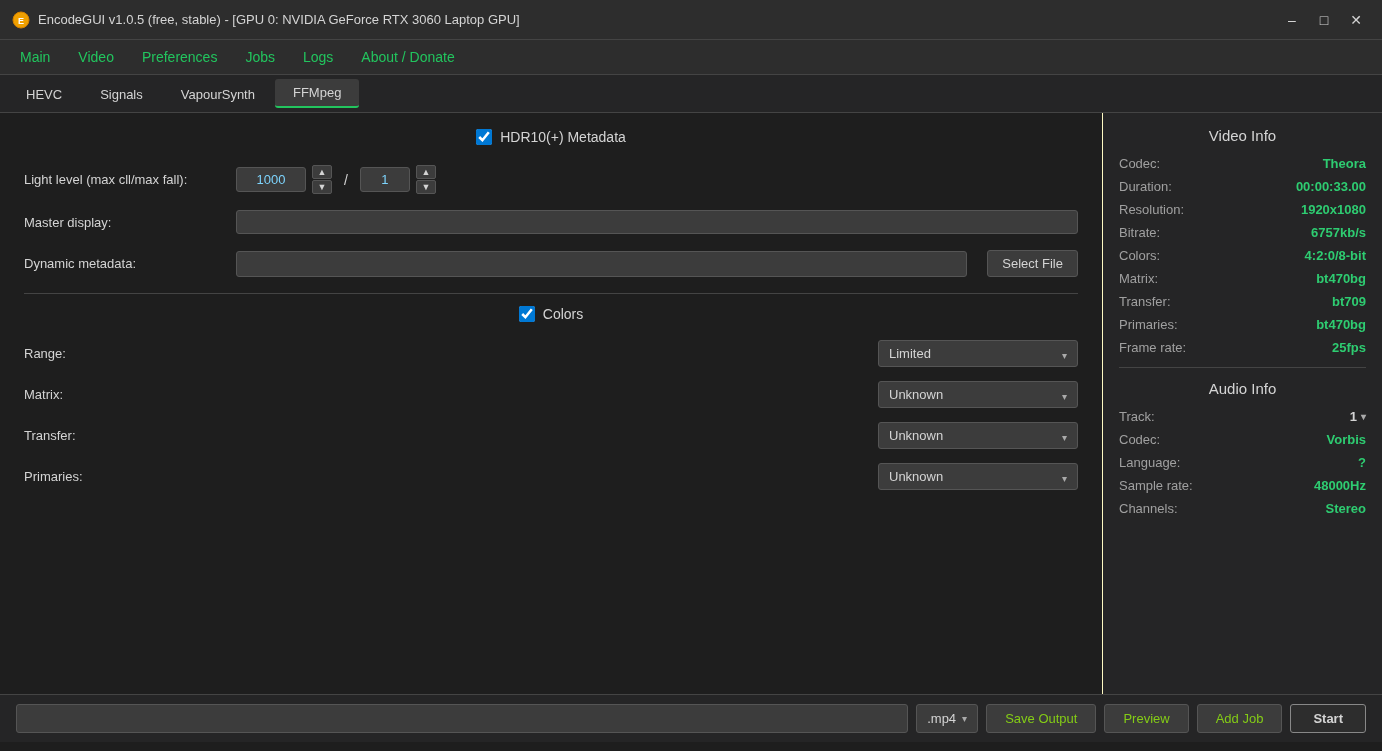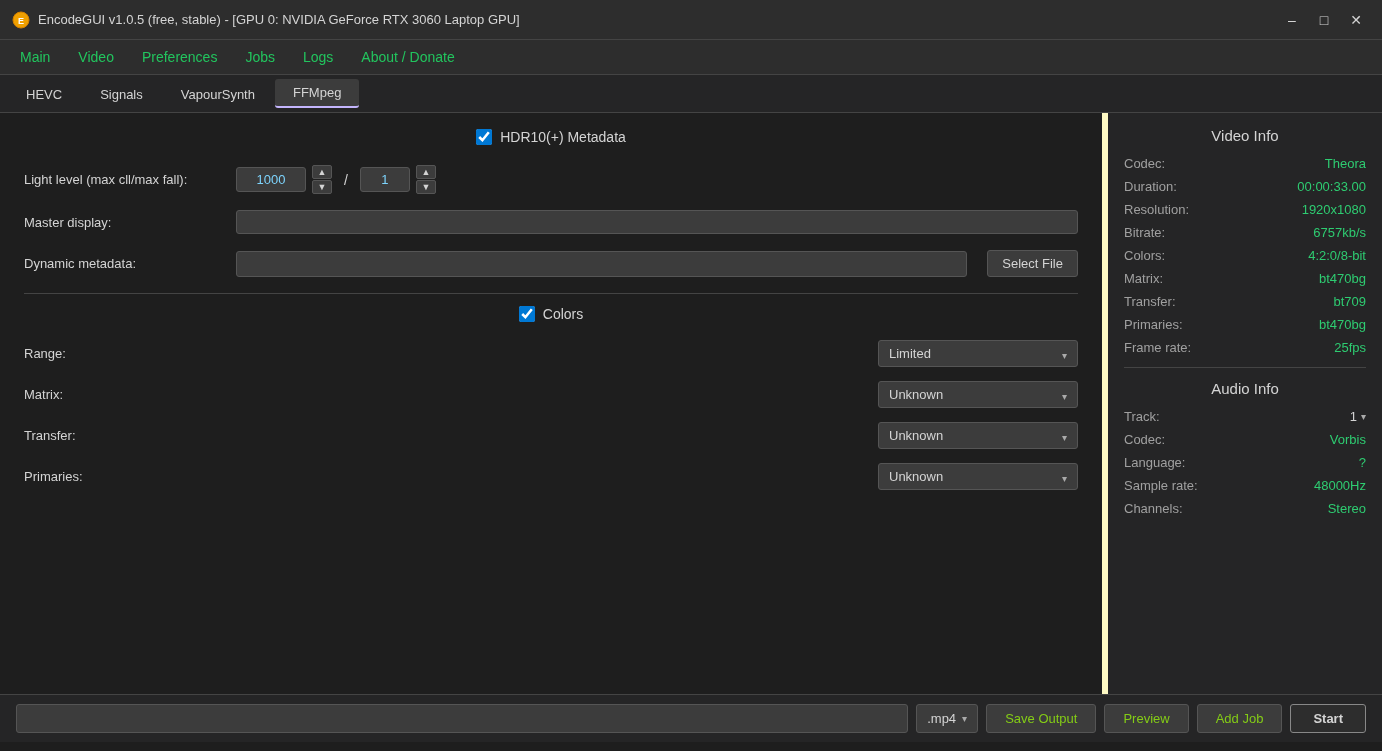--- a/index.html
+++ b/index.html
@@ -78,58 +78,58 @@
     }
     .tab {
       color: #d4d4d4;
       padding: 6px 18px;
       cursor: pointer;
       border-radius: 3px;
       font-size: 13px;
     }
     .tab.active {
       background: #3c3c3c;
-      border-bottom: 2px solid #c4b5fd;
+      border-bottom: 2px solid #22c55e;
     }
 
     .main-layout {
       display: flex;
       height: calc(751px - 40px - 42px - 40px - 48px);
     }
 
     .content-area {
       flex: 1;
       padding: 16px 24px;
       overflow-y: auto;
       background: #1e1e1e;
     }
 
     .sidebar {
       width: 280px;
       background: #252526;
-      border-left: 6px solid #fef9c3;
+      border-left: 1px solid #fef9c3;
       padding: 14px 16px;
       overflow-y: auto;
     }
 
     .section-title {
       font-size: 15px;
       color: #d4d4d4;
       margin-bottom: 12px;
       text-align: center;
     }
 
     .info-row {
       display: flex;
       justify-content: space-between;
       margin-bottom: 8px;
       font-size: 13px;
     }
     .info-label { color: #a0a0a0; }
-    .info-value { color: #2ecc71; font-weight: 400; }
+    .info-value { color: #2ecc71; font-weight: 700; }
 
     .separator {
       border: none;
       border-top: 1px solid #444;
       margin: 12px 0;
     }
 
     
     .hdr-checkbox-row {
       display: flex;

